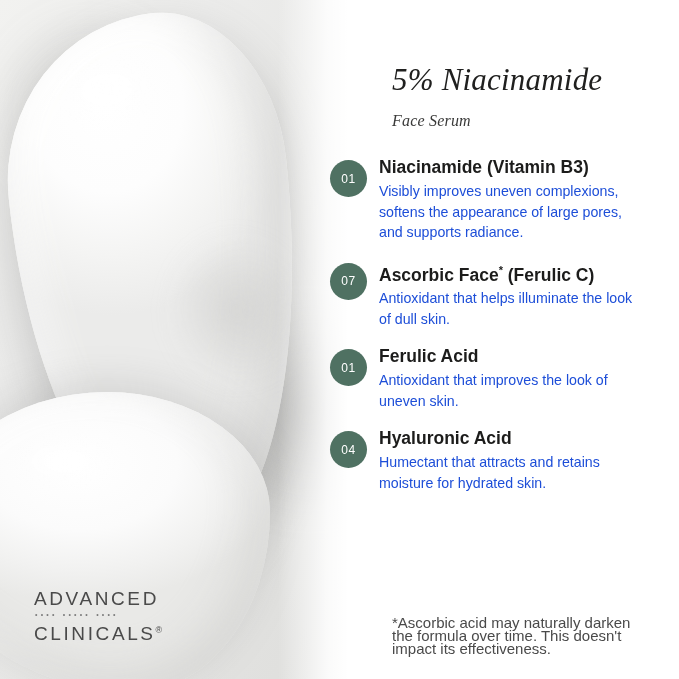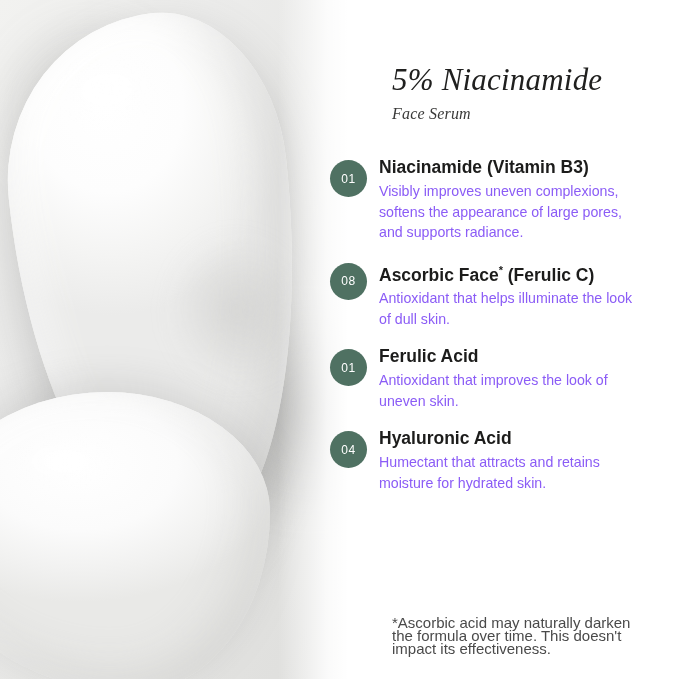--- a/index.html
+++ b/index.html
@@ -188,21 +188,21 @@
     color: #20201f;
     letter-spacing: 0.2px;
     white-space: nowrap;
   }
   .product-subtitle {
     font-family: "Liberation Serif", serif;
     font-style: italic;
     font-size: 16px;
     line-height: 22px;
     color: #3a3a39;
-    margin-top: 5px;
+    margin-top: 12px;
     letter-spacing: 0.2px;
   }
 
   
   .ingredients {
     position: absolute;
     left: 0;
     top: 156px;
     width: 331px;
   }
@@ -238,21 +238,21 @@
     font-weight: 700;
     white-space: nowrap;
   }
   .ing-name .sup {
     font-size: 11px;
     vertical-align: super;
   }
   .ing-desc {
     font-size: 14.2px;
     line-height: 20.5px;
-    color: #8b5cf6;
+    color: #1d4ed8;
     margin-top: 2px;
   }
 
   .footnote {
     position: absolute;
     left: 44px;
     bottom: 24px;
     width: 262px;
     font-size: 15px;
     line-height: 13px;
@@ -273,41 +273,46 @@
       <div class="gloss"></div>
       <div class="dent"></div>
     </div>
 
     <div class="blob-lower">
       <div class="gloss2"></div>
     </div>
 
     <div class="photo-fade"></div>
 
+    <div class="brand">
+      <div class="brand-line1">ADVANCED</div>
+      <span class="brand-dots">•••• ••••• ••••</span>
+      <div class="brand-line2"><span>CLINICALS</span><span class="brand-reg">®</span></div>
+    </div>
   </div>
 
   <div class="content">
 
     <div class="title-block">
       <div class="product-title">5% Niacinamide</div>
       <div class="product-subtitle">Face Serum</div>
     </div>
 
     <div class="ingredients">
 
       <div class="ingredient">
         <div class="badge">01</div>
         <div class="ing-text">
           <div class="ing-name">Niacinamide (Vitamin B3)</div>
           <div class="ing-desc">Visibly improves uneven complexions, softens the appearance of large pores, and supports radiance.</div>
         </div>
       </div>
 
       <div class="ingredient">
-        <div class="badge">08</div>
+        <div class="badge">07</div>
         <div class="ing-text">
           <div class="ing-name"><span>Ascorbic Face</span><span class="sup">*</span> <span>(Ferulic C)</span></div>
           <div class="ing-desc">Antioxidant that helps illuminate the look of dull skin.</div>
         </div>
       </div>
 
       <div class="ingredient">
         <div class="badge">01</div>
         <div class="ing-text">
           <div class="ing-name">Ferulic Acid</div>

